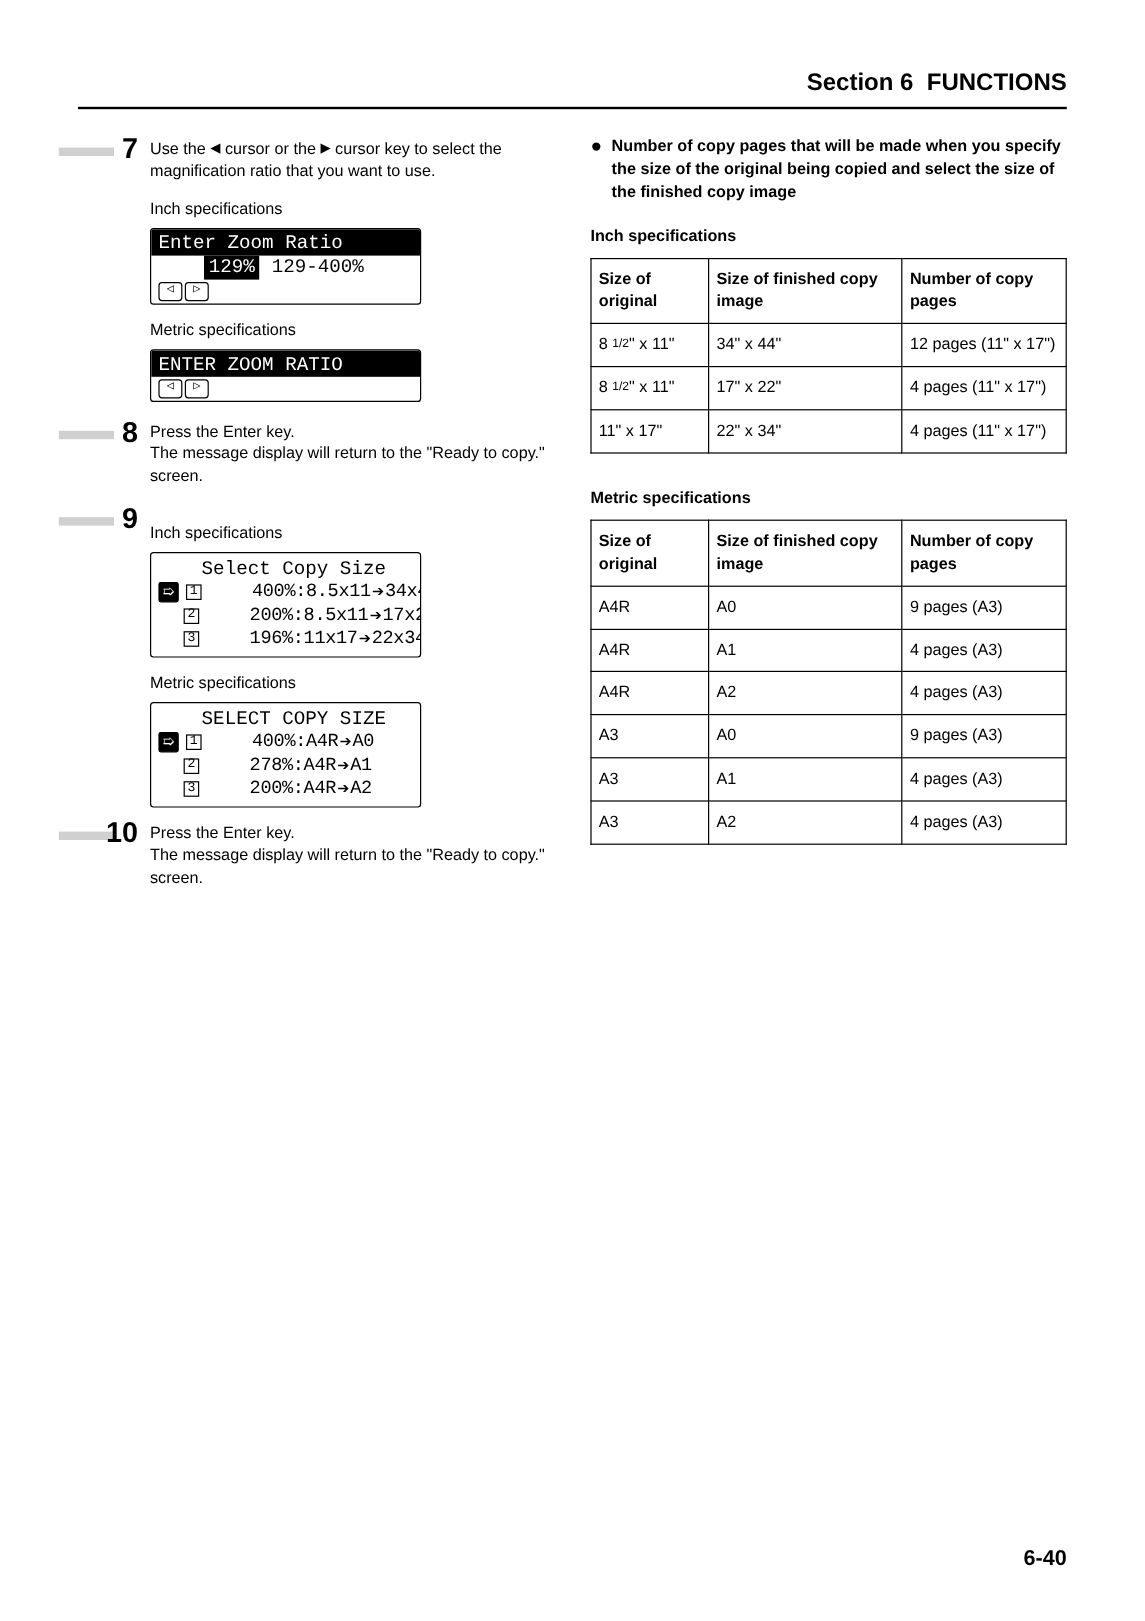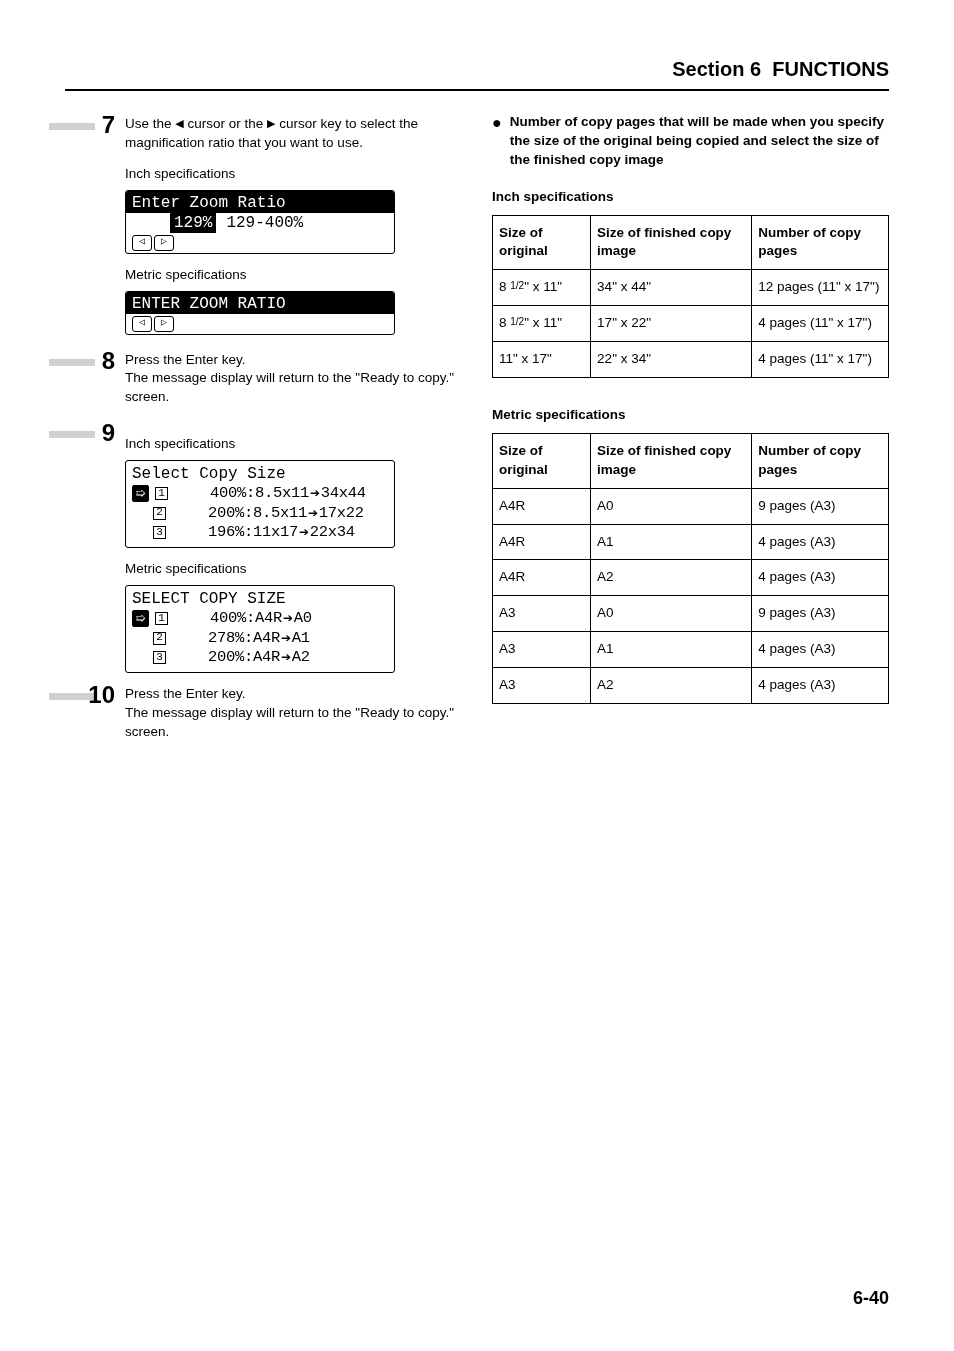--- a/index.html
+++ b/index.html
@@ -38,21 +38,21 @@
     .step-num::before {
       content: ""; position: absolute; left: -16px; top: 10px;
       width: 46px; height: 7px; background: #d0d0d0; z-index: -1;
     }
     .step-body { flex: 1; padding-top: 2px; }
     .step-body .tri { display: inline-block; font-size: 11px; vertical-align: 1px; }
     .sub-label { margin: 12px 0 6px 0; }
     .lcd {
       border: 1.5px solid #000;
       border-radius: 3px;
-      width: 270px;
+      width: 226px;
       margin-left: 0;
       box-sizing: border-box;
       font-family: "Courier New", monospace;
       font-size: 16px;
       line-height: 1.25;
       overflow: hidden;
     }
     .lcd-top {
       background: #000; color: #fff; padding: 2px 6px 0 6px;
       letter-spacing: 0px;
@@ -69,21 +69,21 @@
     }
     .lcd-key {
       border: 1.5px solid #000; border-radius: 3px;
       width: 18px; height: 14px; display: inline-flex;
       align-items: center; justify-content: center;
       font-size: 10px;
     }
     .lcd-list {
       padding: 3px 6px 5px 6px;
     }
-    .lcd-list .title { letter-spacing: 0px; margin-bottom: 0px; }
+    .lcd-list .title { letter-spacing: 0px; margin-bottom: 0px; margin-left: 36px; }
     .lcd-list .row { display: flex; align-items: center; gap: 6px; white-space: nowrap; }
     .lcd-list .arrow-box {
       border: 1.5px solid #000; background:#000; color:#fff; border-radius:2px;
       width:15px; height:15px; font-size:12px; display:inline-flex;
       align-items:center; justify-content:center; flex-shrink:0;
       font-family: Arial, sans-serif;
     }
     .lcd-list .arrow-spacer { width:15px; height:15px; flex-shrink:0; }
     .lcd-list .num-box {
       border: 1px solid #000; width:13px; height:13px; font-size:11px;

